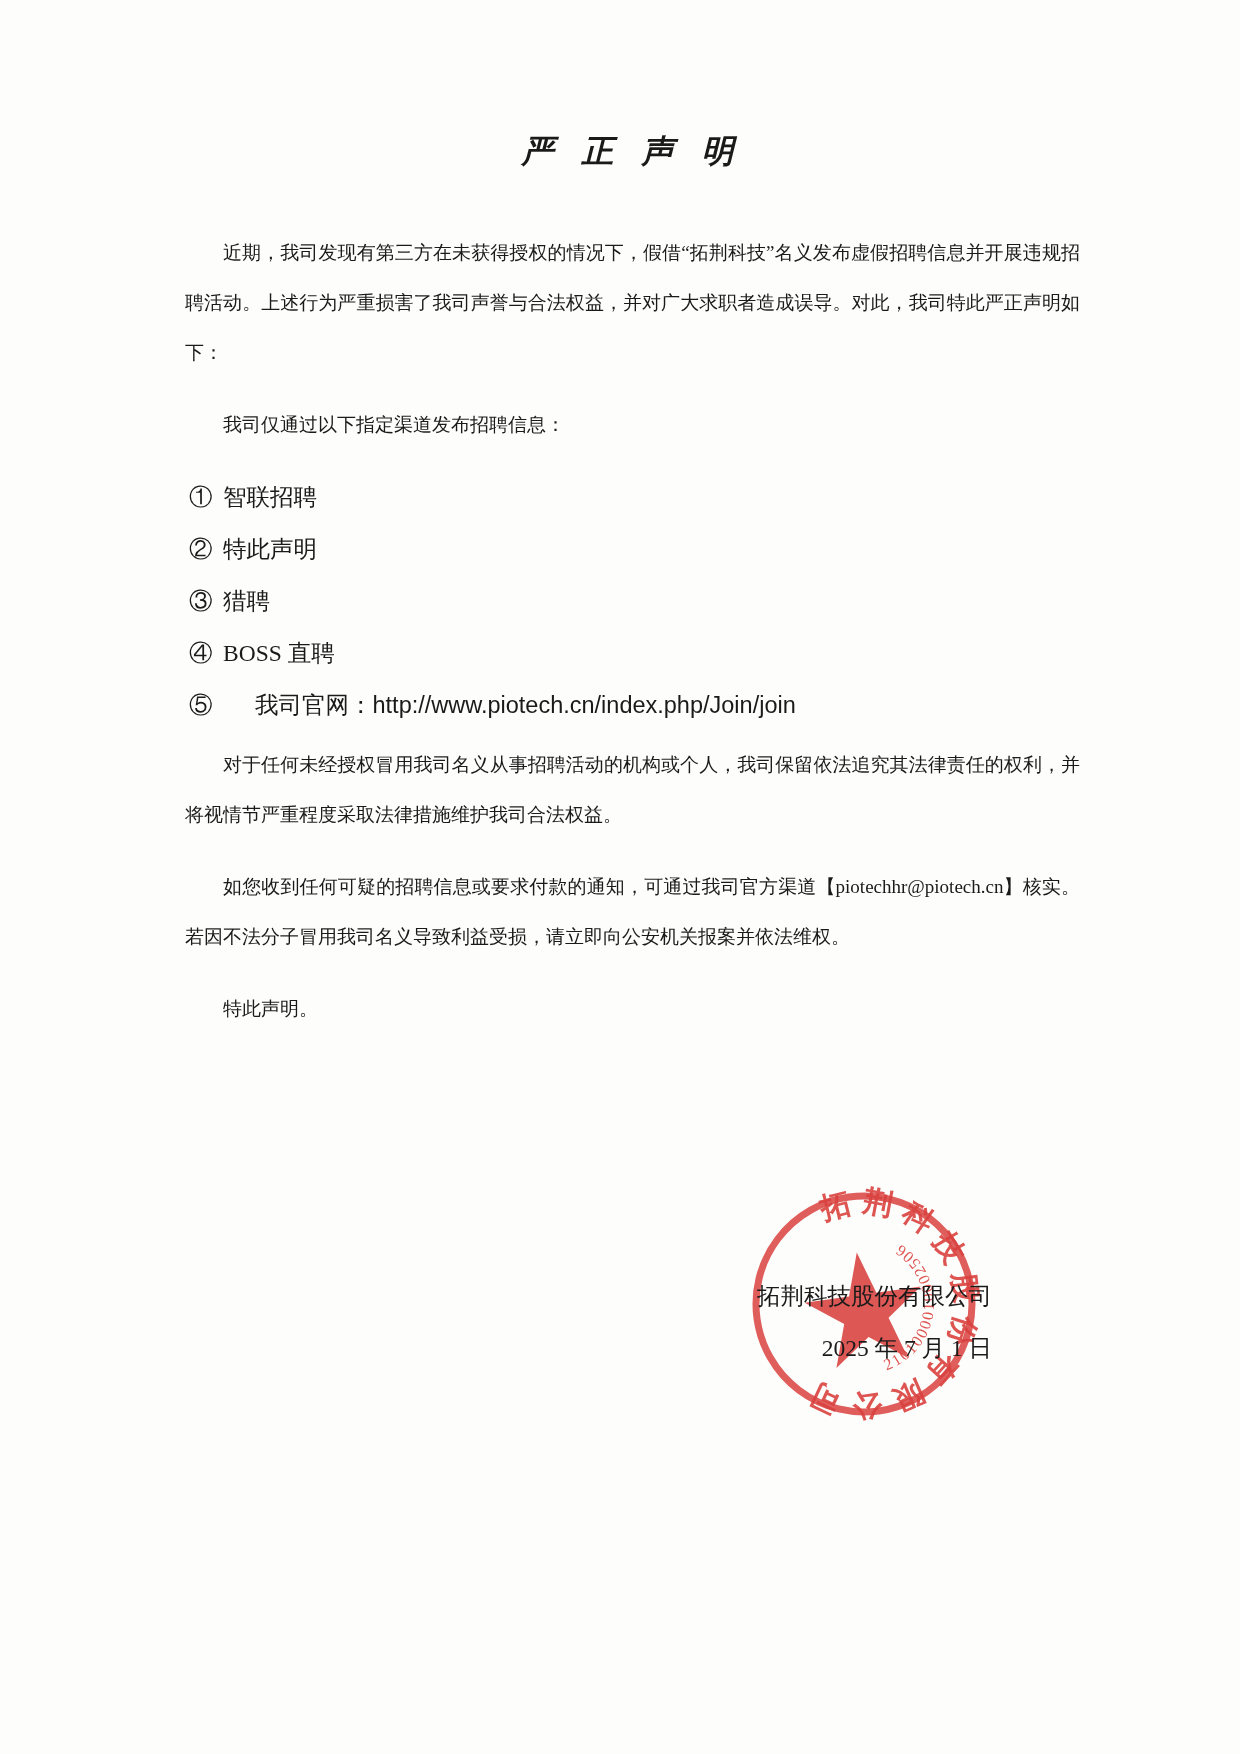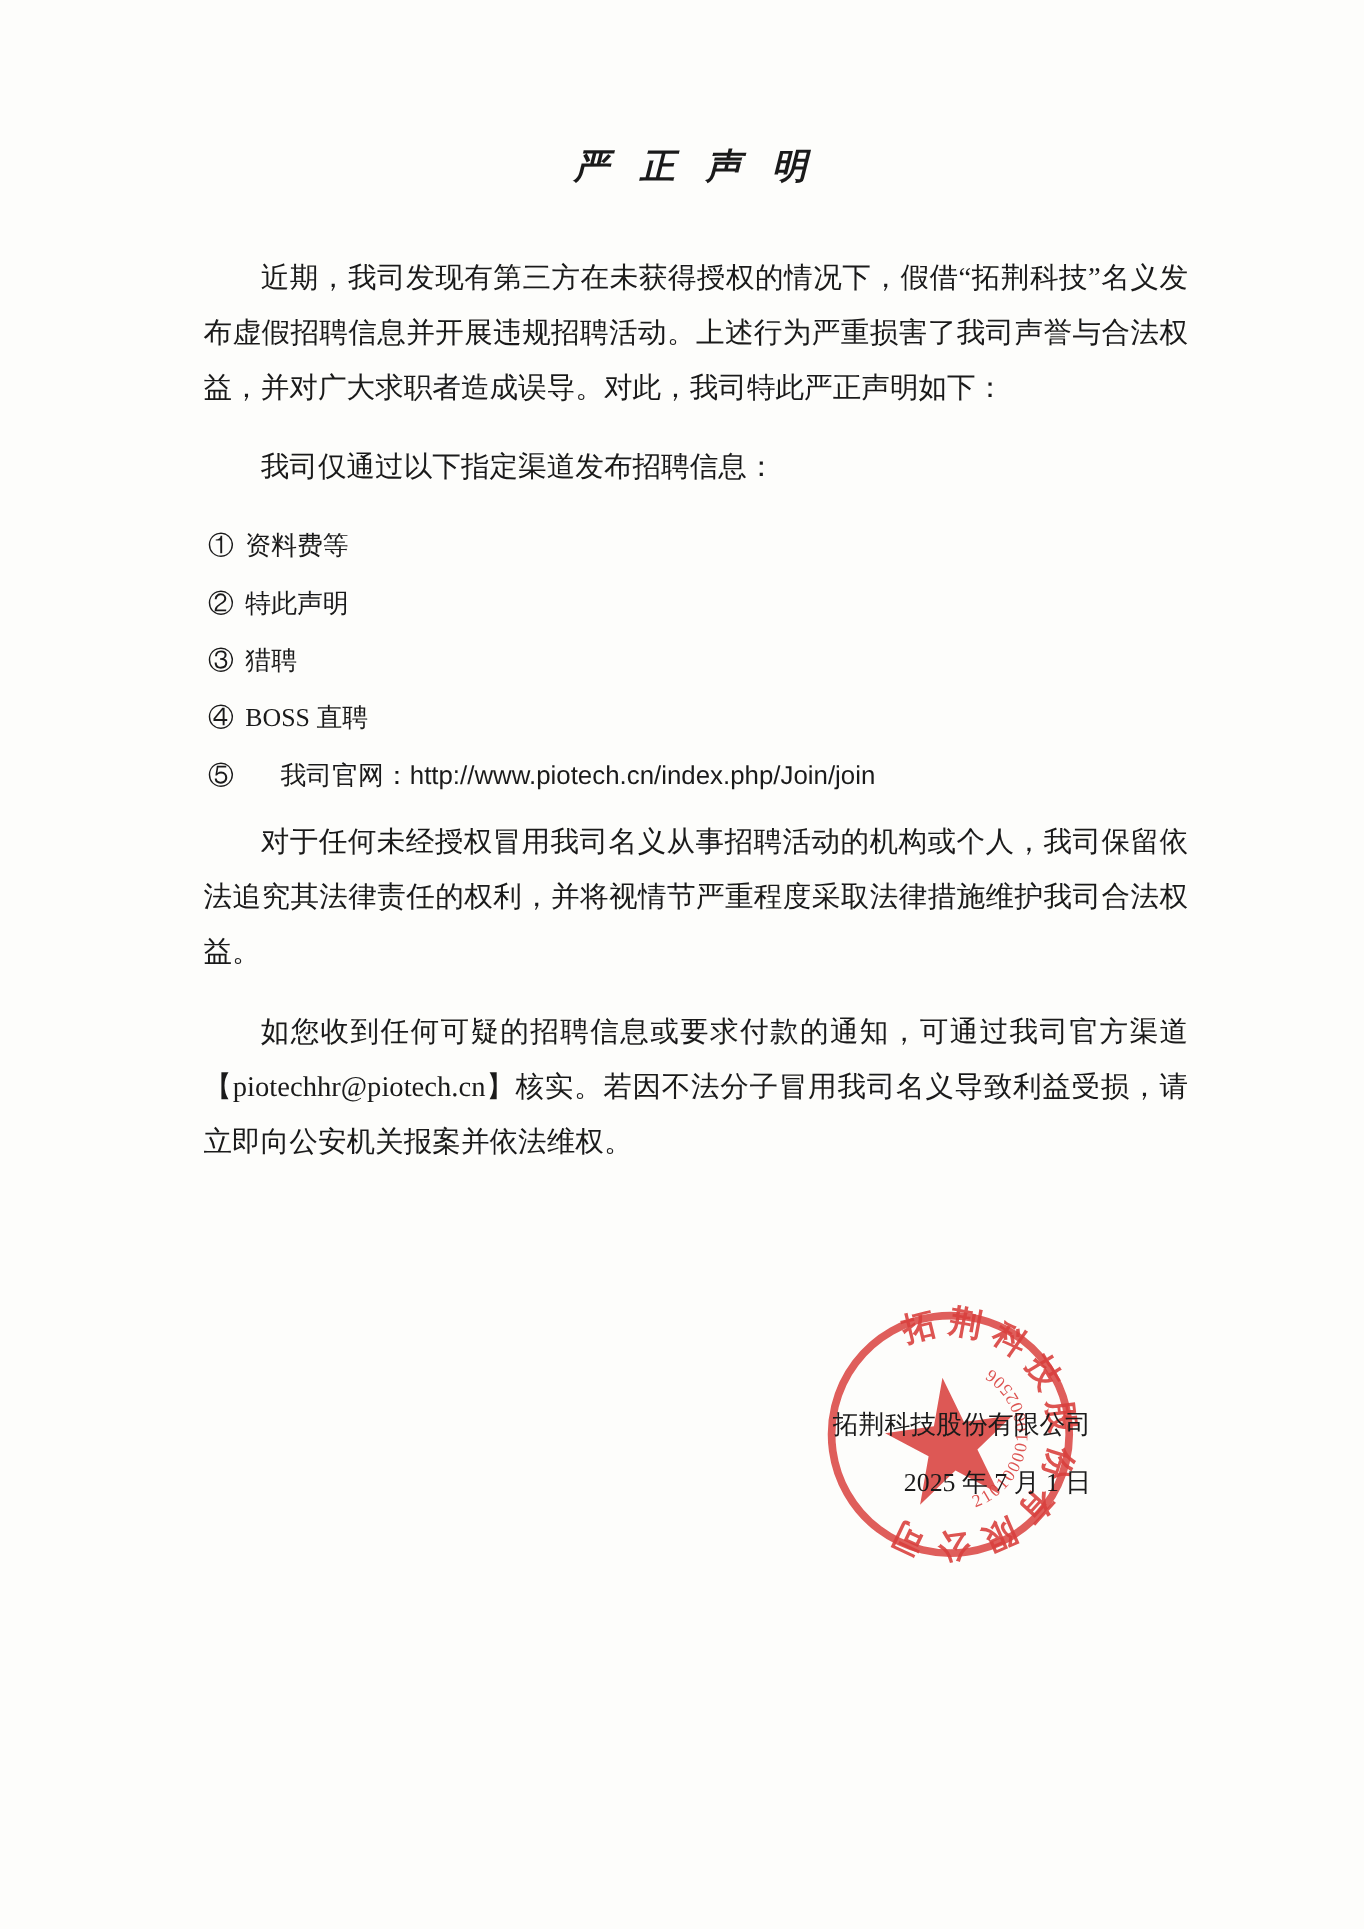--- a/index.html
+++ b/index.html
@@ -29,21 +29,21 @@
   .title {
     text-align: center;
     font-size: 32px;
     font-weight: bold;
     letter-spacing: 10px;
     margin: 0 0 54px 0;
     font-family: "Liberation Serif", "DejaVu Serif", serif;
     font-style: italic;
   }
   .para {
-    font-size: 26px;
+    font-size: 19px;
     line-height: 50px;
     text-align: justify;
     text-justify: inter-ideograph;
     margin: 0 0 22px 0;
     text-indent: 2em;
   }
   .para.noindent {
     text-indent: 0;
   }
   .block {
@@ -98,21 +98,21 @@
   <div class="doc">
 
     <h1 class="title">严 正 声 明</h1>
 
     <p class="para">近期，我司发现有第三方在未获得授权的情况下，假借“拓荆科技”名义发布虚假招聘信息并开展违规招聘活动。上述行为严重损害了我司声誉与合法权益，并对广大求职者造成误导。对此，我司特此严正声明如下：</p>
 
     <p class="para">我司仅通过以下指定渠道发布招聘信息：</p>
 
     <div class="block">
       <div class="list-item">
-        <span class="list-num">①</span><span>资料费等</span>
+        <span class="list-num">①</span><span>智联招聘</span>
       </div>
       <div class="list-item">
         <span class="list-num">②</span><span>特此声明</span>
       </div>
       <div class="list-item">
         <span class="list-num">③</span><span>猎聘</span>
       </div>
       <div class="list-item">
         <span class="list-num">④</span><span>BOSS 直聘</span>
       </div>
@@ -120,20 +120,21 @@
         <span class="list-num">⑤</span><span class="mono-ish">我司官网：http://www.piotech.cn/index.php/Join/join</span>
       </div>
     </div>
 
 
 
     <p class="para">对于任何未经授权冒用我司名义从事招聘活动的机构或个人，我司保留依法追究其法律责任的权利，并将视情节严重程度采取法律措施维护我司合法权益。</p>
 
     <p class="para">如您收到任何可疑的招聘信息或要求付款的通知，可通过我司官方渠道【piotechhr@piotech.cn】核实。若因不法分子冒用我司名义导致利益受损，请立即向公安机关报案并依法维权。</p>
 
+    <p class="para">特此声明。</p>
 
     <div class="footer-space"></div>
   </div>
 
   <div class="stamp">
     <svg width="248" height="248" viewBox="0 0 248 248" xmlns="http://www.w3.org/2000/svg">
       <defs>
         <path id="ringpath" d="M 124,124 m -92,0 a 92,92 0 1,1 184,0 a 92,92 0 1,1 -184,0"></path>
         <path id="ringpath2" d="M 124,124 m -70,0 a 70,70 0 1,0 140,0 a 70,70 0 1,0 -140,0"></path>
       </defs>

